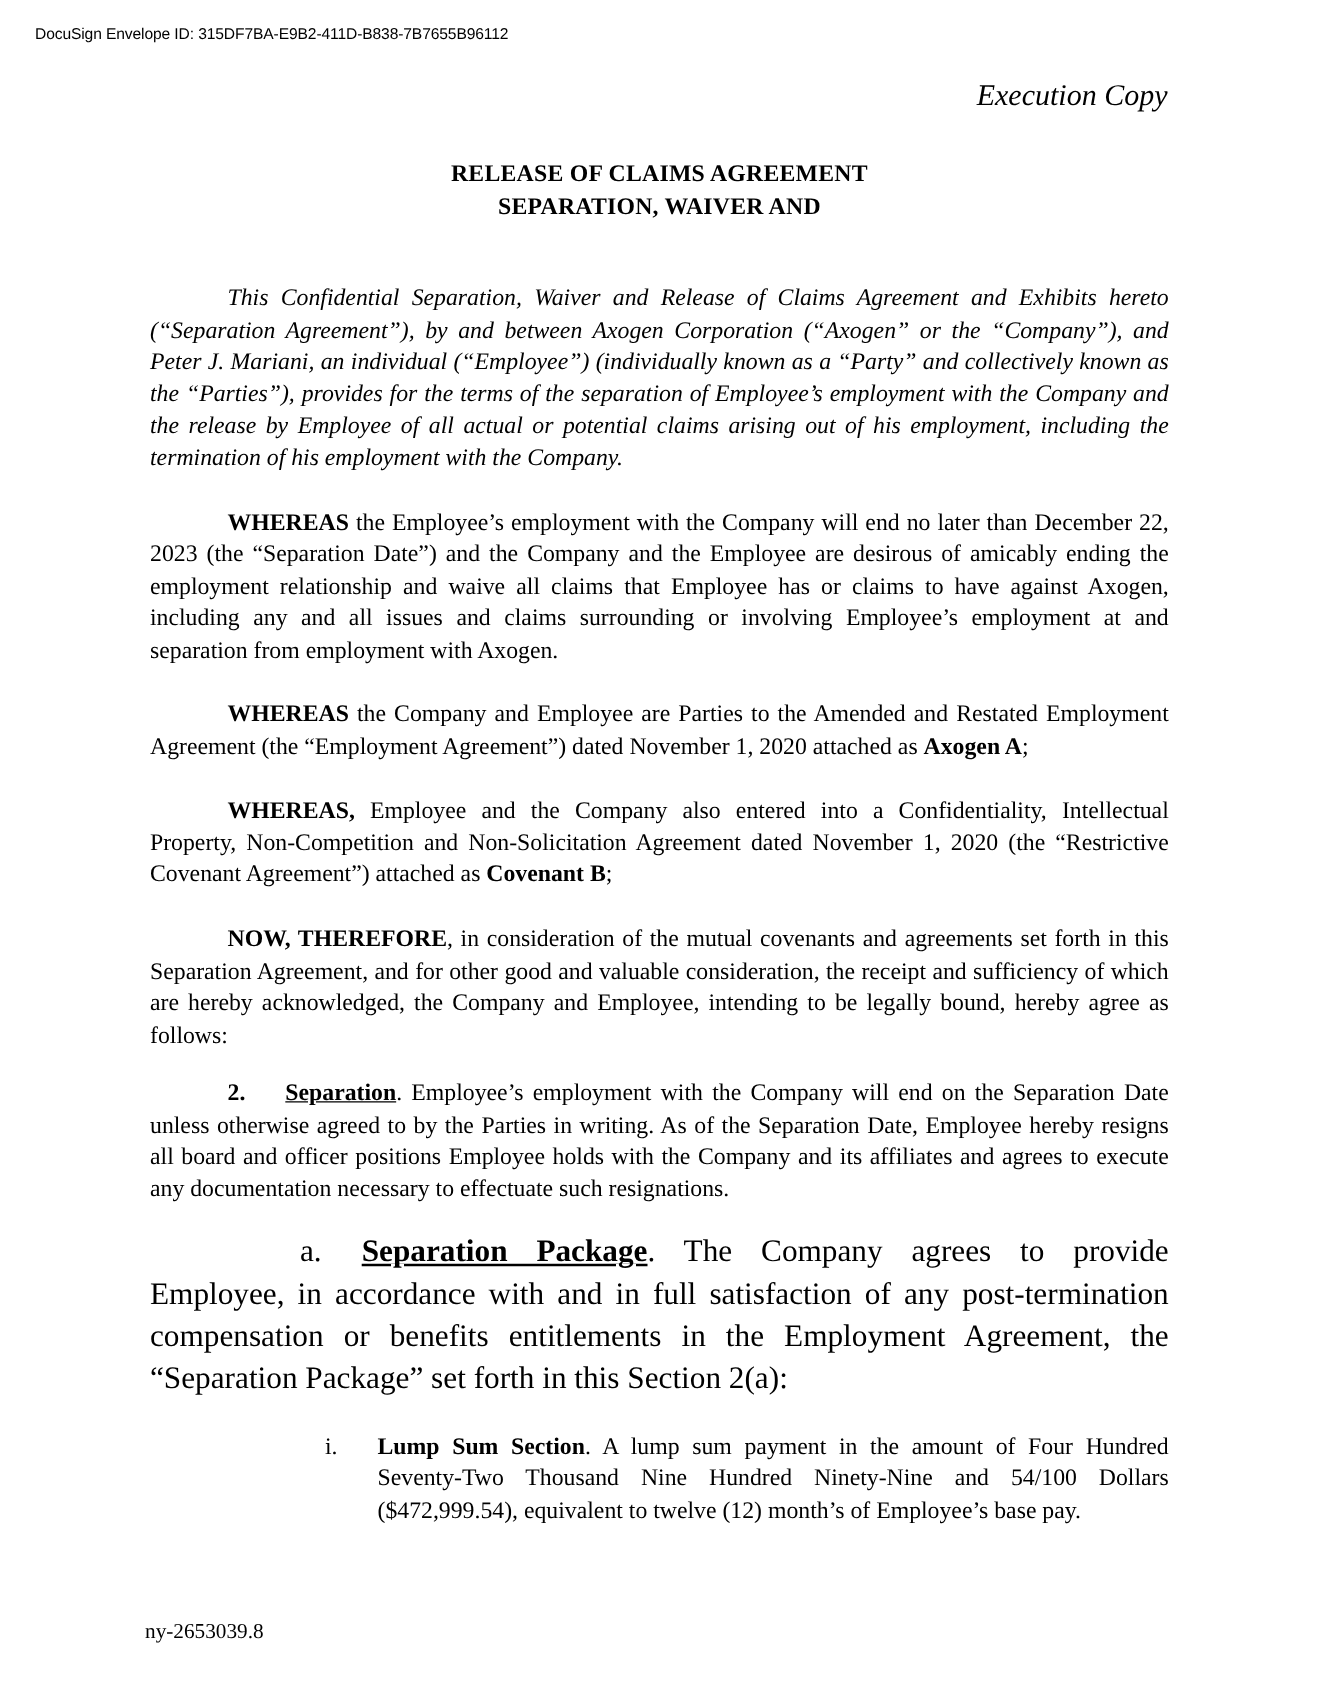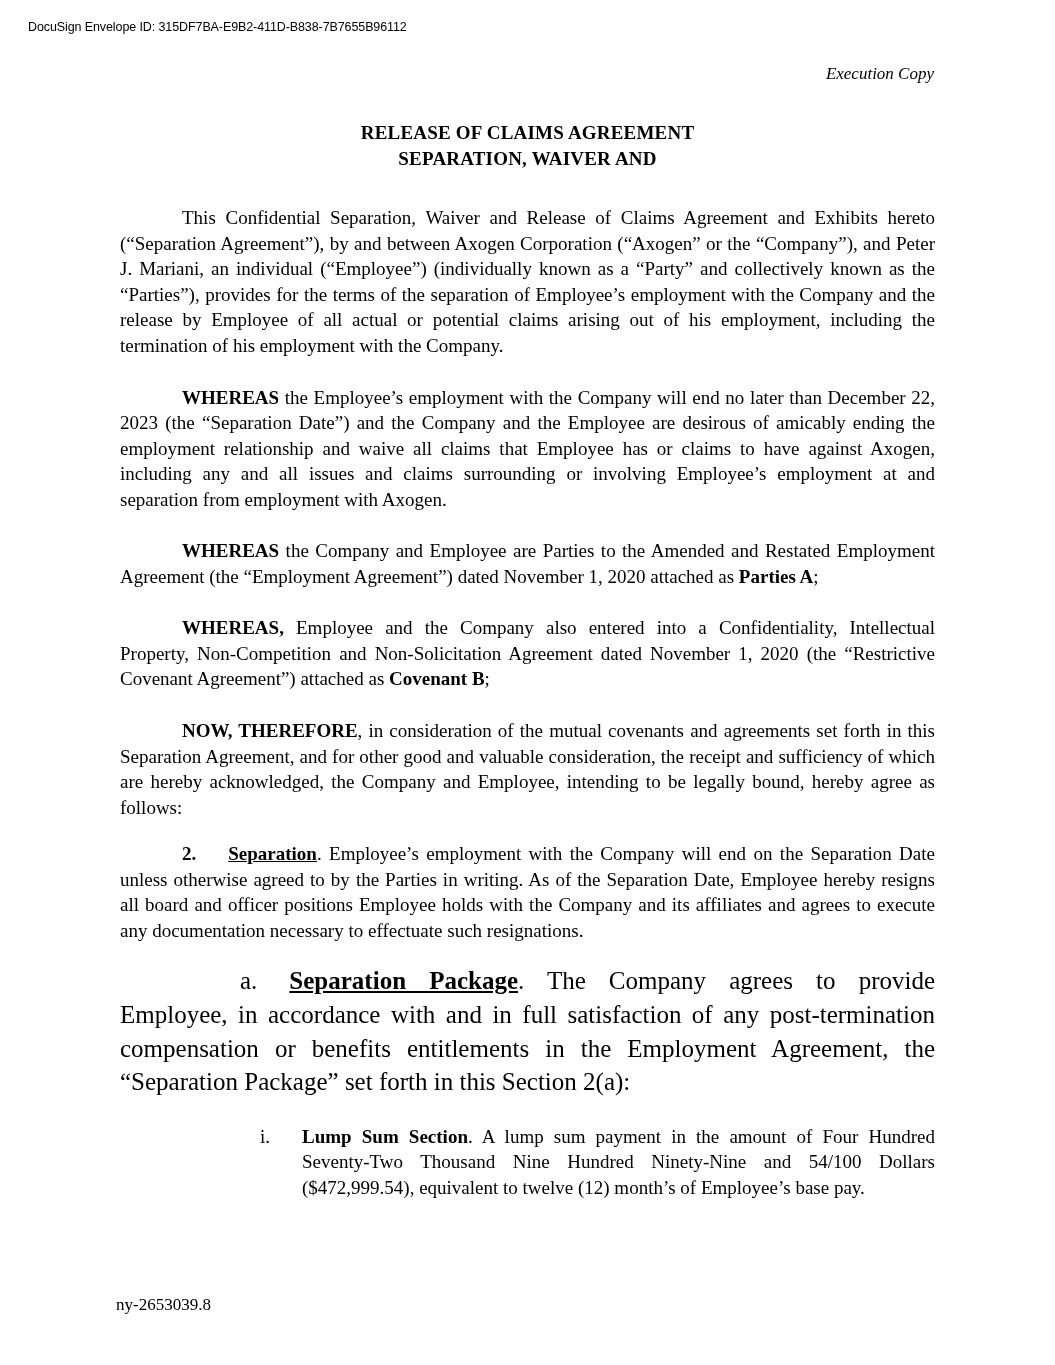--- a/index.html
+++ b/index.html
@@ -26,41 +26,42 @@
     top: 20px;
     left: 28px;
     font-family: "Liberation Sans", sans-serif;
     font-size: 12.5px;
     letter-spacing: -0.1px;
     color: #000;
   }
   .execution-copy {
     text-align: right;
     font-style: italic;
-    font-size: 17px;
+    font-size: 24px;
     margin-top: 42px;
     margin-right: 1px;
   }
   .doc-title {
     text-align: center;
     font-weight: bold;
     font-size: 19px;
     line-height: 1.35;
     margin-top: 36px;
     letter-spacing: 0.2px;
   }
   .para {
     font-size: 19px;
     line-height: 1.345;
     text-align: justify;
     margin-top: 26px;
     text-indent: 62px;
   }
   .para.first {
-    margin-top: 34px;
+    margin-top: 48px;
+    font-style: italic;
   }
   b { font-weight: bold; }
   u { text-decoration: underline; }
   .numbered {
     font-size: 19px;
     line-height: 1.345;
     text-align: justify;
     margin-top: 21px;
     text-indent: 62px;
   }
@@ -111,21 +112,21 @@
     <div>SEPARATION, WAIVER AND</div>
   </div>
 
   <p class="para first">This Confidential Separation, Waiver and Release of Claims Agreement and Exhibits hereto (“Separation Agreement”), by and between Axogen Corporation (“Axogen” or the “Company”), and Peter J. Mariani, an individual (“Employee”) (individually known as a “Party” and collectively known as the “Parties”), provides for the terms of the separation of Employee’s employment with the Company and the release by Employee of all actual or potential claims arising out of his employment, including the termination of his employment with the Company.</p>
 
   <p class="para">
     <b>WHEREAS</b><span> the Employee’s employment with the Company will end no later than December 22, 2023 (the “Separation Date”) and the Company and the Employee are desirous of amicably ending the employment relationship and waive all claims that Employee has or claims to have against Axogen, including any and all issues and claims surrounding or involving Employee’s employment at and separation from employment with Axogen.</span>
   </p>
 
   <p class="para">
-    <b>WHEREAS</b><span> the Company and Employee are Parties to the Amended and Restated Employment Agreement (the “Employment Agreement”) dated November 1, 2020 attached as </span><b>Parties A</b><span>;</span>
+    <b>WHEREAS</b><span> the Company and Employee are Parties to the Amended and Restated Employment Agreement (the “Employment Agreement”) dated November 1, 2020 attached as </span><b>Axogen A</b><span>;</span>
   </p>
 
   <p class="para">
     <b>WHEREAS,</b><span> Employee and the Company also entered into a Confidentiality, Intellectual Property, Non-Competition and Non-Solicitation Agreement dated November 1, 2020 (the “Restrictive Covenant Agreement”) attached as </span><b>Covenant B</b><span>;</span>
   </p>
 
   <p class="para">
     <b>NOW, THEREFORE</b><span>, in consideration of the mutual covenants and agreements set forth in this Separation Agreement, and for other good and valuable consideration, the receipt and sufficiency of which are hereby acknowledged, the Company and Employee, intending to be legally bound, hereby agree as follows:</span>
   </p>
 

